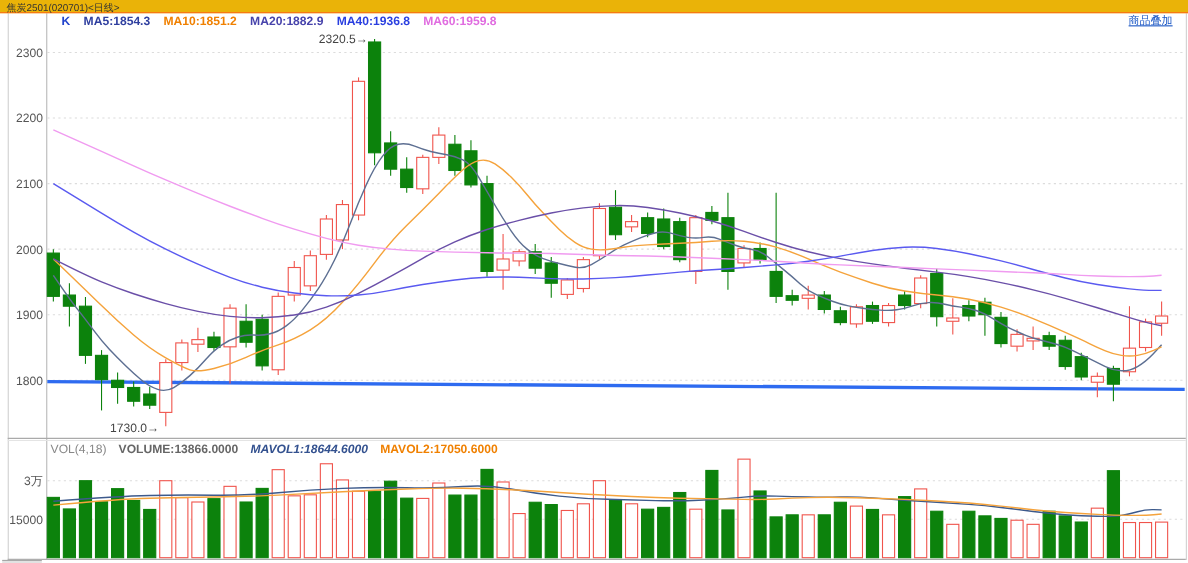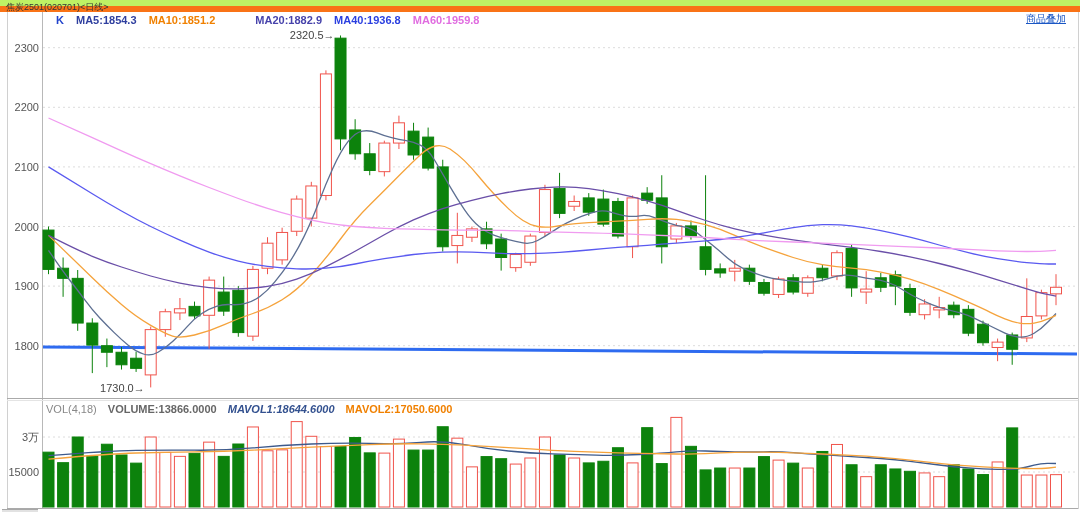--- a/index.html
+++ b/index.html
@@ -1,28 +1,28 @@
 <!DOCTYPE html>
 <html><head>
 <meta charset="utf-8">
 <style>
   html,body{margin:0;padding:0;background:#fff;}
   #app{position:relative;width:1080px;height:512px;background:#fff;overflow:hidden;
        font-family:"Liberation Sans","DejaVu Sans",sans-serif;}
-  .titlebar{position:absolute;top:0;left:0;width:1080px;height:12px;background:#bef264;
-            border-bottom:6px solid #f97316;box-sizing:border-box;}
+  .titlebar{position:absolute;top:0;left:0;width:1080px;height:12px;background:#eab308;
+            border-bottom:1px solid #f97316;box-sizing:border-box;}
   .titlebar .title{position:absolute;left:6px;top:1px;font-size:9px;color:#333;white-space:nowrap;}
   .titlebar .overlay{position:absolute;right:14px;top:12px;font-size:10px;color:#1a56c4;
             text-decoration:underline;cursor:pointer;white-space:nowrap;}
   .legend{position:absolute;top:14px;left:56px;font-size:11px;font-weight:bold;white-space:nowrap;}
   .legend span{margin-right:9px;}
   .lg-k{color:#2244cc;}
   .lg-ma5{color:#2f3f9f;}
   .lg-ma10{color:#f08000;text-align:right;}
-  .lg-ma20{color:#4743ab;margin-left:28px;}
+  .lg-ma20{color:#4743ab;}
   .lg-ma40{color:#2a3fe0;}
   .lg-ma60{color:#e06ce0;}
   .vlegend{position:absolute;top:403px;left:46px;font-size:11px;white-space:nowrap;}
   .vlegend span{margin-right:8px;}
   .vl-vol{color:#888;}
   .vl-volume{color:#666;font-weight:bold;text-align:center;}
   .vl-mavol1{color:#33518f;font-weight:bold;font-style:italic;}
   .vl-mavol2{color:#f08000;font-weight:bold;text-align:right;}
   svg{position:absolute;top:0;left:0;}
   .scrollthumb{position:absolute;left:2px;top:509px;width:36px;height:3px;

